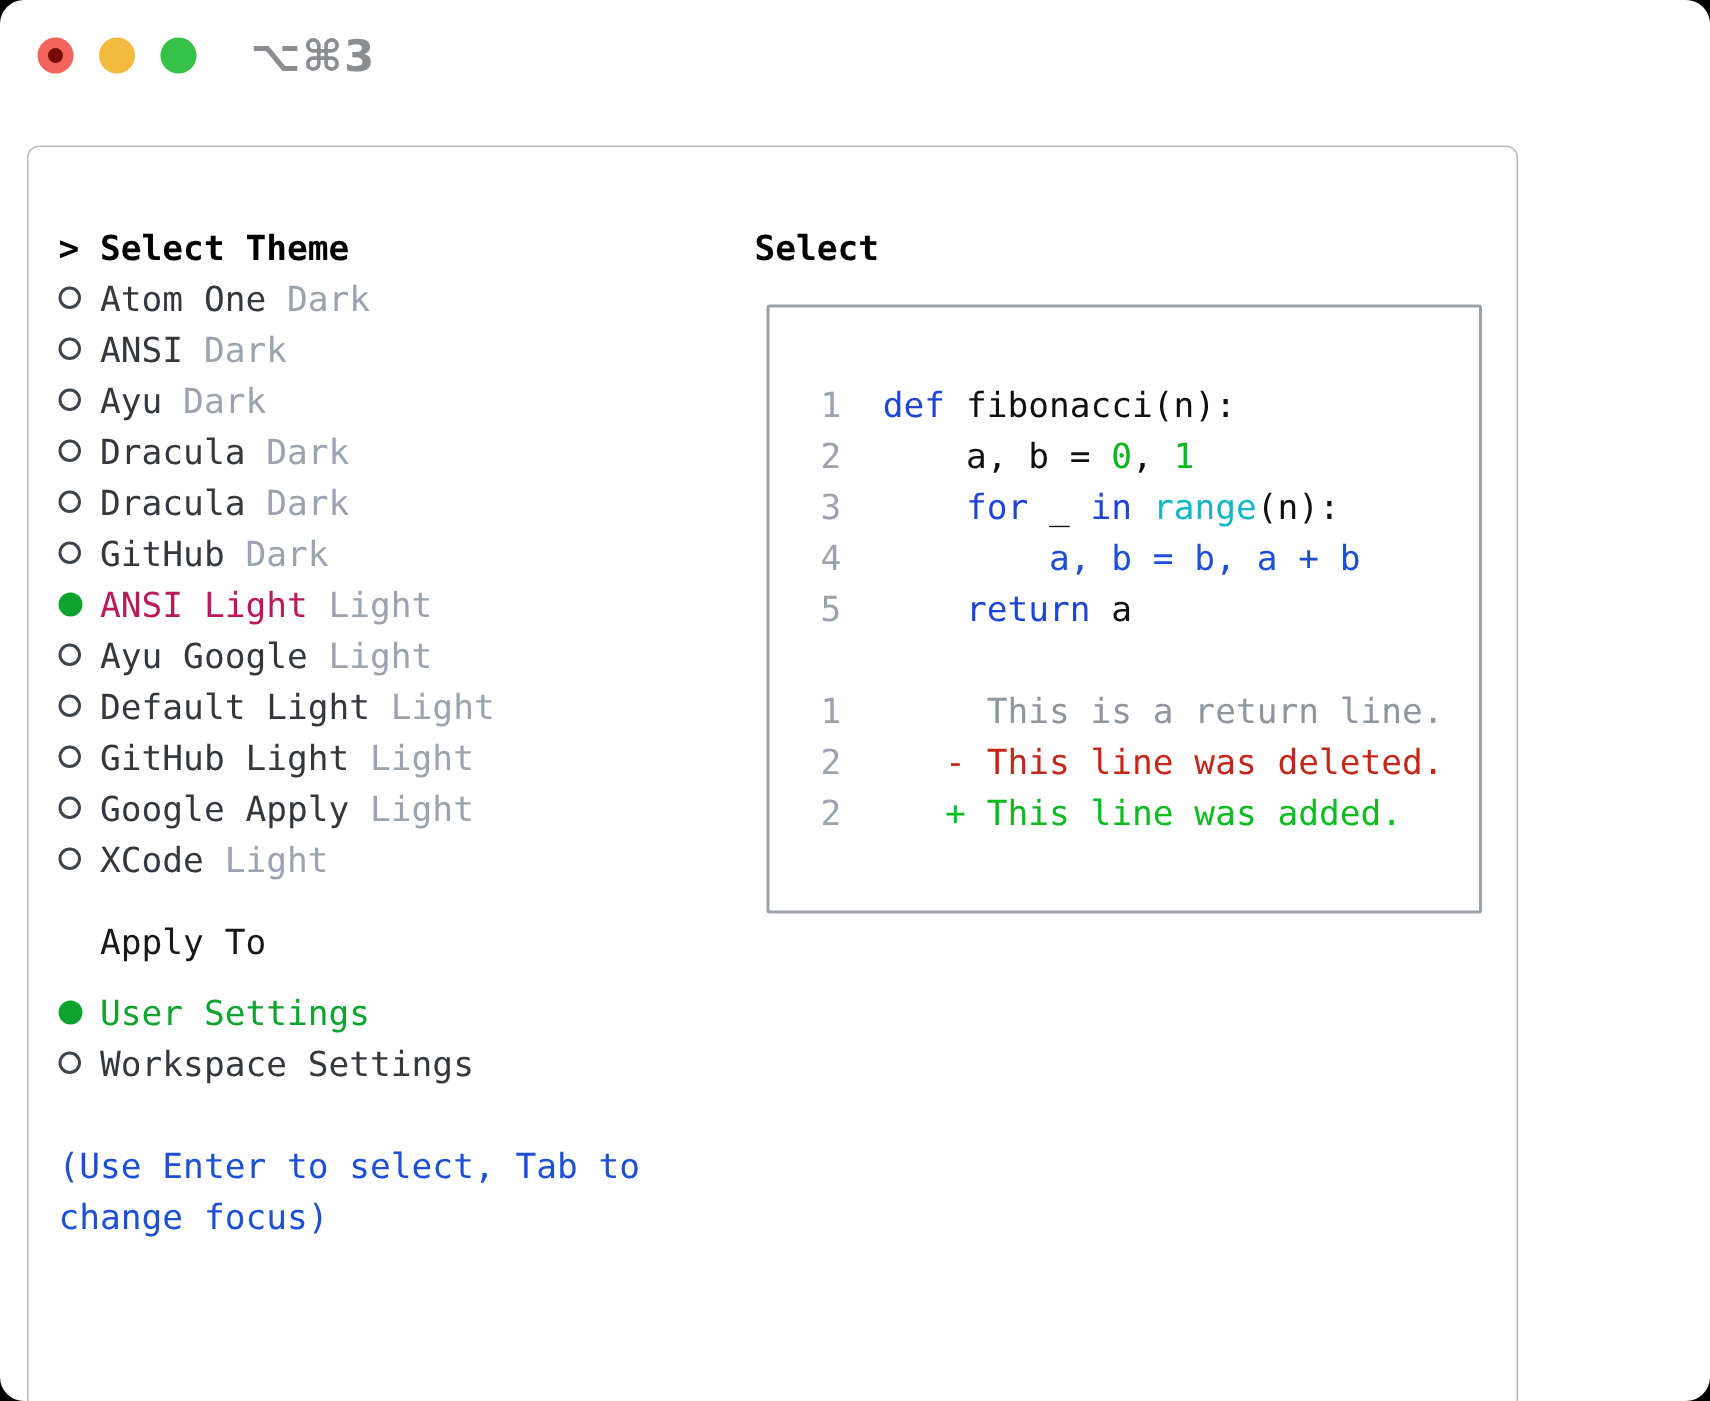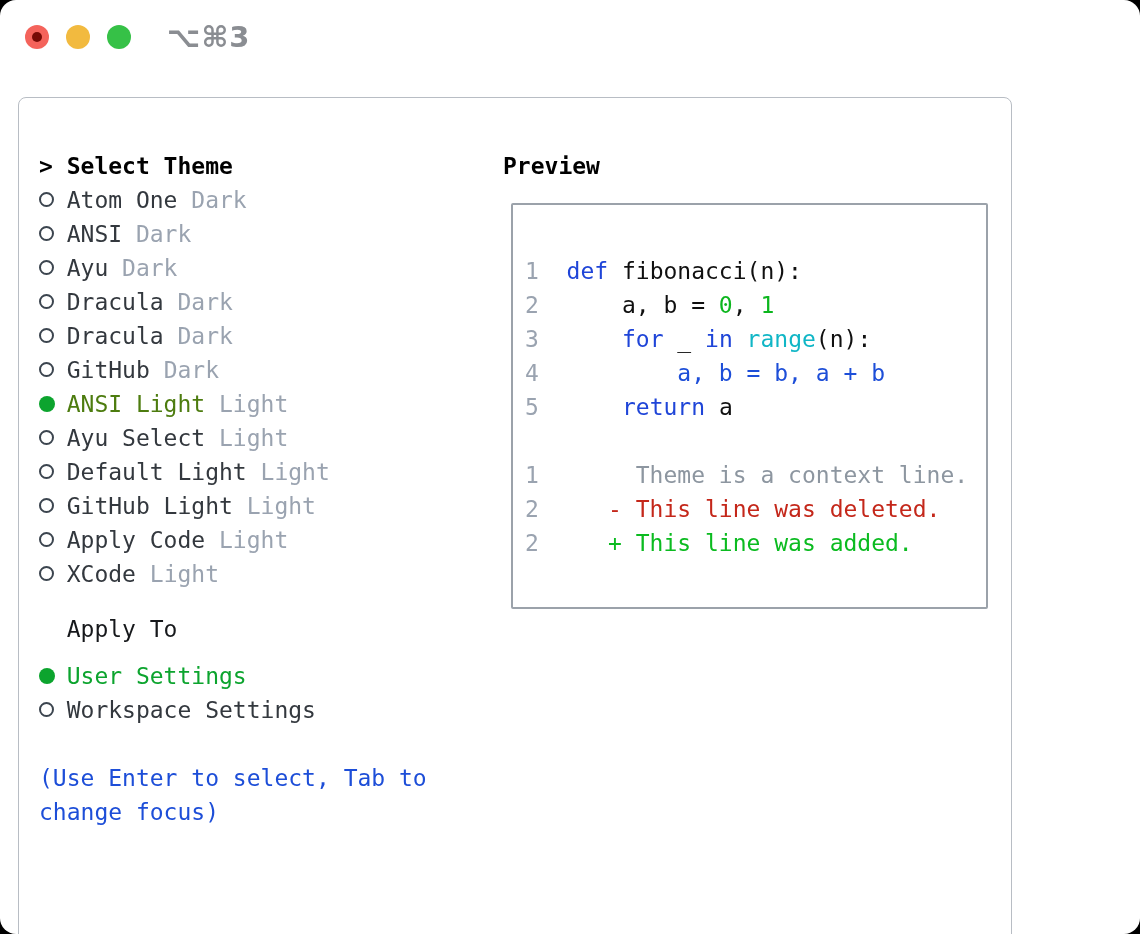--- a/index.html
+++ b/index.html
@@ -47,21 +47,21 @@
   #apply-list{position:absolute;left:20px;top:561px;}
   #help{position:absolute;left:20px;top:663px;color:#1d4ed8;}
   .theme-row{cursor:default;}
   
   .preview-title{position:absolute;left:484px;top:51px;height:34px;line-height:34px;}
   .preview-box{
     position:absolute;left:492px;top:105px;width:477px;height:406px;
     border:2px solid #9ba2aa;border-radius:2px;background:#fff;
     box-sizing:border-box;padding:49px 0 0 12px;overflow:hidden;
   }
-  .pline{height:34px;line-height:34px;white-space:pre;color:#101010;}
+  .pline{height:34px;line-height:34px;white-space:pre;color:#101010;margin-left:22px;}
   .lnum{display:inline-block;width:1ch;margin-right:1ch;color:#9aa3b0;}
 </style>
 </head>
 <body>
 
 <div class="window">
 
   <div class="titlebar">
     <span class="tl red">
       <span class="tl-dot"></span>
@@ -75,50 +75,50 @@
 
     <div class="row" id="select-theme-header"><span class="marker prompt">&gt;</span><span class="bold">Select Theme</span></div>
 
     <div id="theme-list">
         <div class="row theme-row"><span class="marker"><span class="radio"></span></span><span>Atom One</span><span class="tag">Dark</span></div>
         <div class="row theme-row"><span class="marker"><span class="radio"></span></span><span>ANSI</span><span class="tag">Dark</span></div>
         <div class="row theme-row"><span class="marker"><span class="radio"></span></span><span>Ayu</span><span class="tag">Dark</span></div>
         <div class="row theme-row"><span class="marker"><span class="radio"></span></span><span>Dracula</span><span class="tag">Dark</span></div>
         <div class="row theme-row"><span class="marker"><span class="radio"></span></span><span>Dracula</span><span class="tag">Dark</span></div>
         <div class="row theme-row"><span class="marker"><span class="radio"></span></span><span>GitHub</span><span class="tag">Dark</span></div>
-        <div class="row theme-row"><span class="marker"><span class="radio selected"></span></span><span style="color: #4d7c0f;">ANSI Light</span><span class="tag">Light</span></div>
-        <div class="row theme-row"><span class="marker"><span class="radio"></span></span><span>Ayu Select</span><span class="tag">Light</span></div>
+        <div class="row theme-row"><span class="marker"><span class="radio selected"></span></span><span style="color: #be185d;">ANSI Light</span><span class="tag">Light</span></div>
+        <div class="row theme-row"><span class="marker"><span class="radio"></span></span><span>Ayu Google</span><span class="tag">Light</span></div>
         <div class="row theme-row"><span class="marker"><span class="radio"></span></span><span>Default Light</span><span class="tag">Light</span></div>
         <div class="row theme-row"><span class="marker"><span class="radio"></span></span><span>GitHub Light</span><span class="tag">Light</span></div>
-        <div class="row theme-row"><span class="marker"><span class="radio"></span></span><span>Apply Code</span><span class="tag">Light</span></div>
+        <div class="row theme-row"><span class="marker"><span class="radio"></span></span><span>Google Apply</span><span class="tag">Light</span></div>
         <div class="row theme-row"><span class="marker"><span class="radio"></span></span><span>XCode</span><span class="tag">Light</span></div>
       </div>
 
     <div class="row" id="apply-header"><span class="marker"></span><span>Apply To</span></div>
 
     <div id="apply-list">
         <div class="row theme-row"><span class="marker"><span class="radio selected"></span></span><span style="color: rgb(12, 164, 46);">User Settings</span></div>
         <div class="row theme-row"><span class="marker"><span class="radio"></span></span><span>Workspace Settings</span></div>
       </div>
 
     <div id="help">
         <div class="row">(Use Enter to select, Tab to</div>
         <div class="row">change focus)</div>
       </div>
 
-    <div class="preview-title bold">Preview</div>
+    <div class="preview-title bold">Select</div>
 
     <div class="preview-box">
       <div id="preview-lines">
           <div class="pline"><span class="lnum" style="color: rgb(154, 163, 176);">1</span><span style="color: rgb(16, 16, 16);"> </span><span style="color: rgb(31, 69, 216);">def</span><span style="color: rgb(16, 16, 16);"> fibonacci(n):</span></div>
           <div class="pline"><span class="lnum" style="color: rgb(154, 163, 176);">2</span><span style="color: rgb(16, 16, 16); text-align: center;">     a, b = </span><span style="color: rgb(12, 182, 30);">0</span><span style="color: rgb(16, 16, 16);">, </span><span style="color: rgb(12, 182, 30);">1</span></div>
           <div class="pline"><span class="lnum" style="color: rgb(154, 163, 176);">3</span><span style="color: rgb(16, 16, 16);">     </span><span style="color: rgb(31, 69, 216);">for</span><span style="color: rgb(16, 16, 16);"> _ </span><span style="color: rgb(31, 69, 216);">in</span><span style="color: rgb(16, 16, 16);"> </span><span style="color: rgb(16, 182, 198);">range</span><span style="color: rgb(16, 16, 16);">(n):</span></div>
           <div class="pline"><span class="lnum" style="color: rgb(154, 163, 176);">4</span><span style="color: #1d4ed8;">         a, b = b, a + b</span></div>
           <div class="pline"><span class="lnum" style="color: rgb(154, 163, 176);">5</span><span style="color: rgb(16, 16, 16);">     </span><span style="color: rgb(31, 69, 216);">return</span><span style="color: rgb(16, 16, 16);"> a</span></div>
           <div class="pline"><span class="lnum" style="color: rgb(154, 163, 176);"></span></div>
-          <div class="pline"><span class="lnum" style="color: rgb(154, 163, 176);">1</span><span style="color: rgb(141, 150, 160);">      Theme is a context line.</span></div>
+          <div class="pline"><span class="lnum" style="color: rgb(154, 163, 176);">1</span><span style="color: rgb(141, 150, 160);">      This is a return line.</span></div>
           <div class="pline"><span class="lnum" style="color: rgb(154, 163, 176);">2</span><span style="color: rgb(16, 16, 16);">    </span><span style="color: rgb(196, 39, 26);">- This line was deleted.</span></div>
           <div class="pline"><span class="lnum" style="color: rgb(154, 163, 176);">2</span><span style="color: rgb(16, 16, 16);">    </span><span style="color: rgb(11, 187, 32);">+ This line was added.</span></div>
         </div>
     </div>
 
   </div>
 </div>
 
 </body></html>

